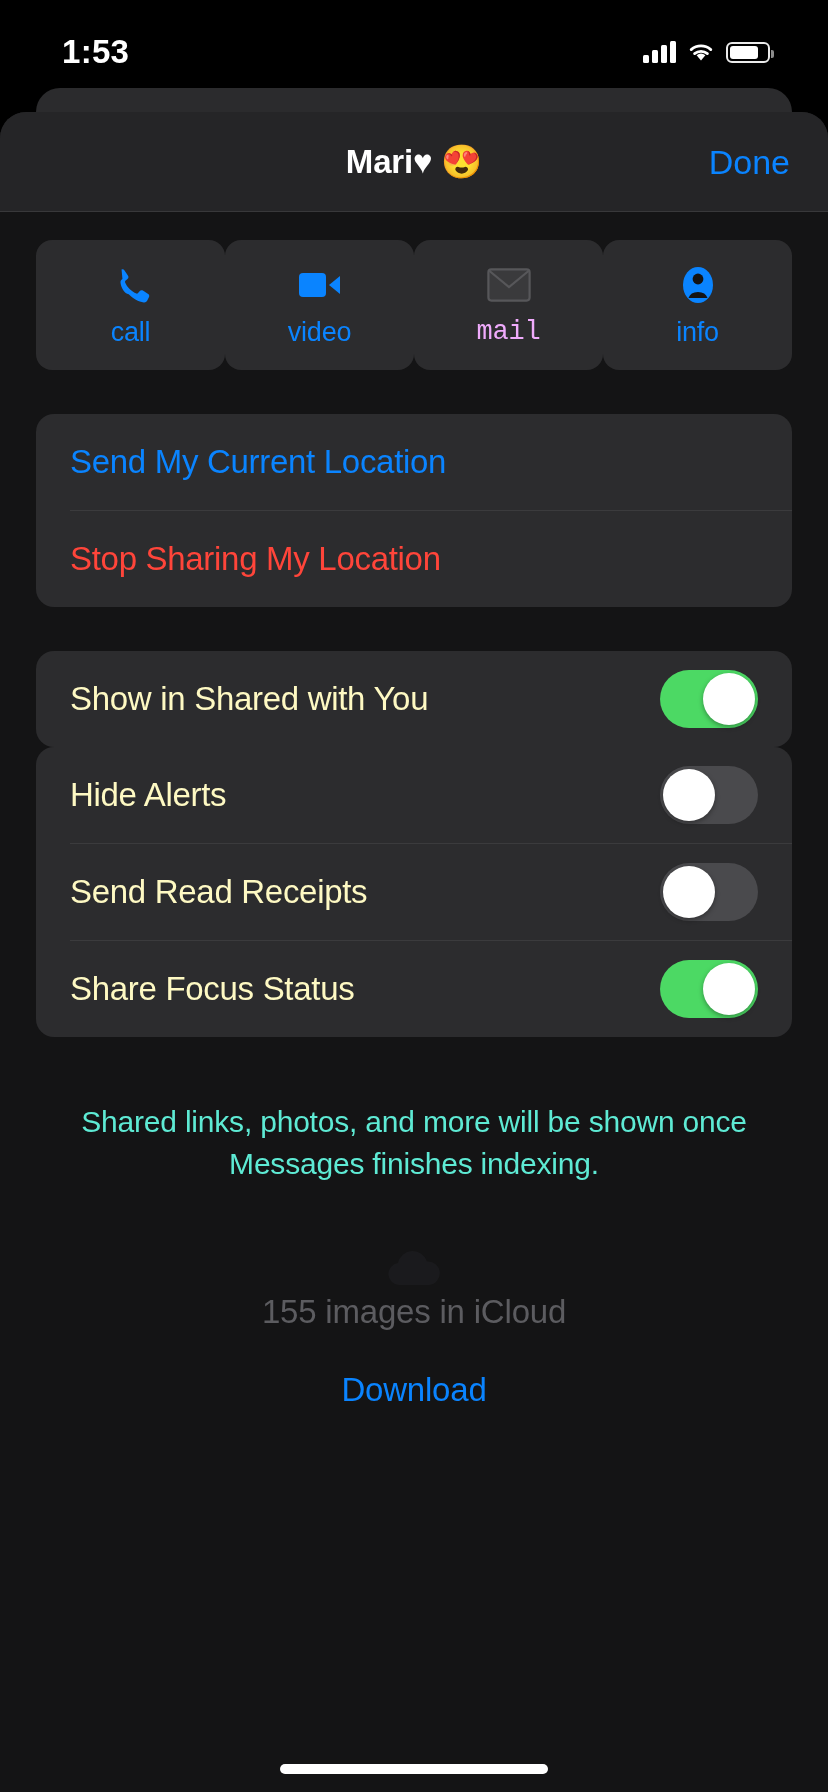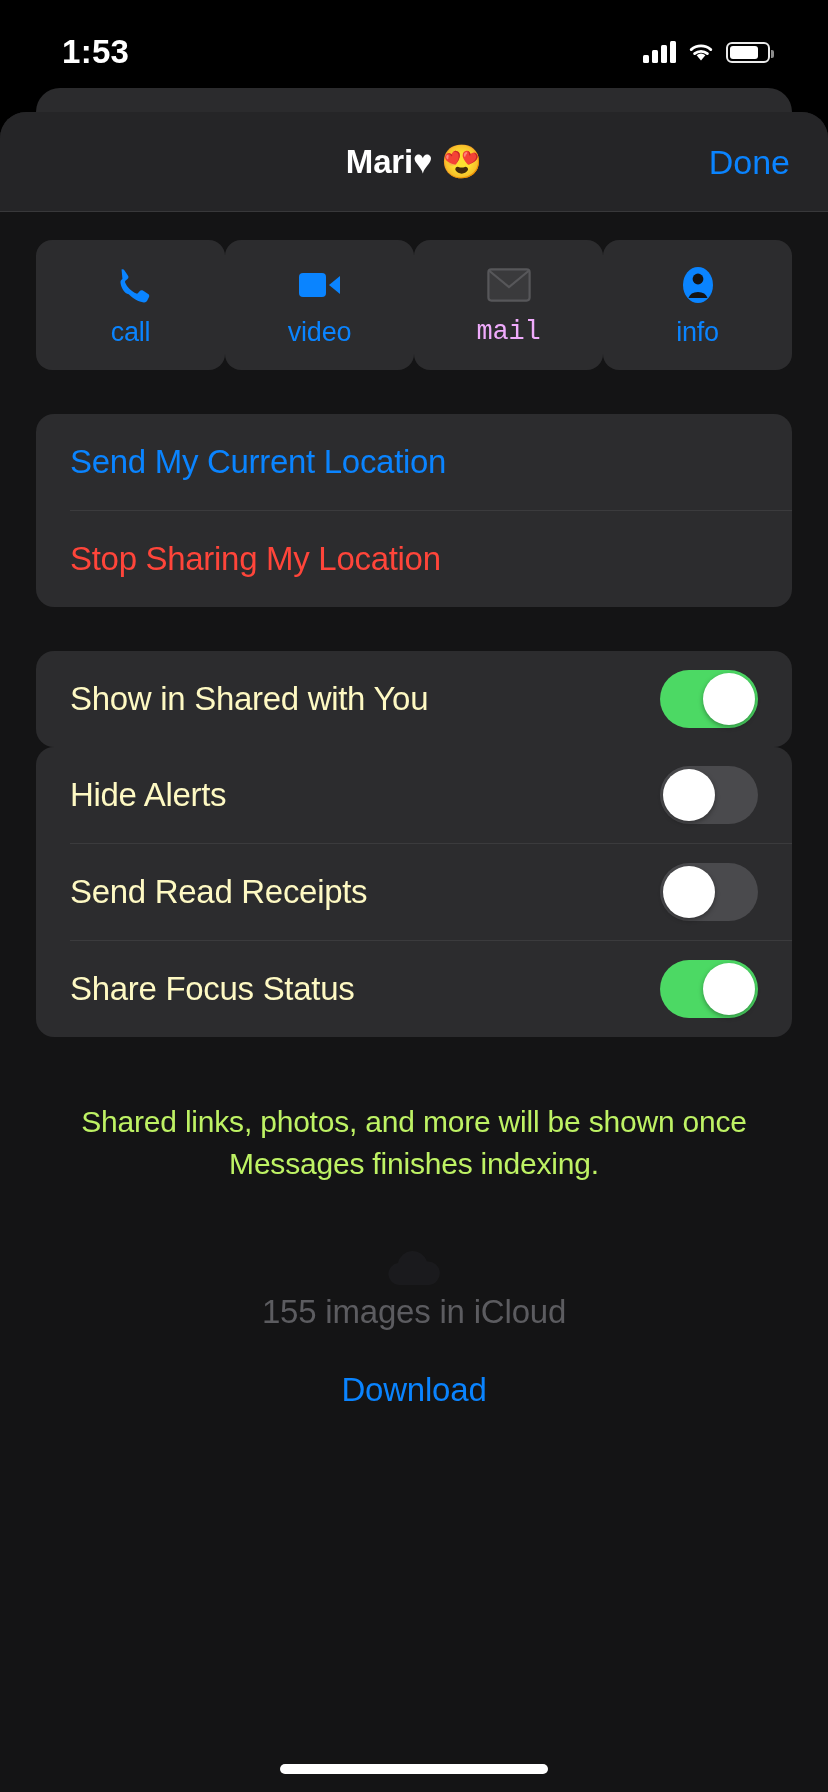--- a/index.html
+++ b/index.html
@@ -216,21 +216,21 @@
     color: #8e8e93;
     padding: 20px 30px 22px 30px;
     letter-spacing: -0.2px;
   }
   .footnote a { color: #0a84ff; text-decoration: none; }
 
   .indexing-note {
     text-align: center;
     font-size: 30px;
     line-height: 1.4;
-    color: #bef264;
+    color: #5eead4;
     padding: 64px 40px 0 40px;
     letter-spacing: -0.2px;
   }
 
   
   .icloud-block {
     text-align: center;
     padding-top: 64px;
   }
   .icloud-icon {

